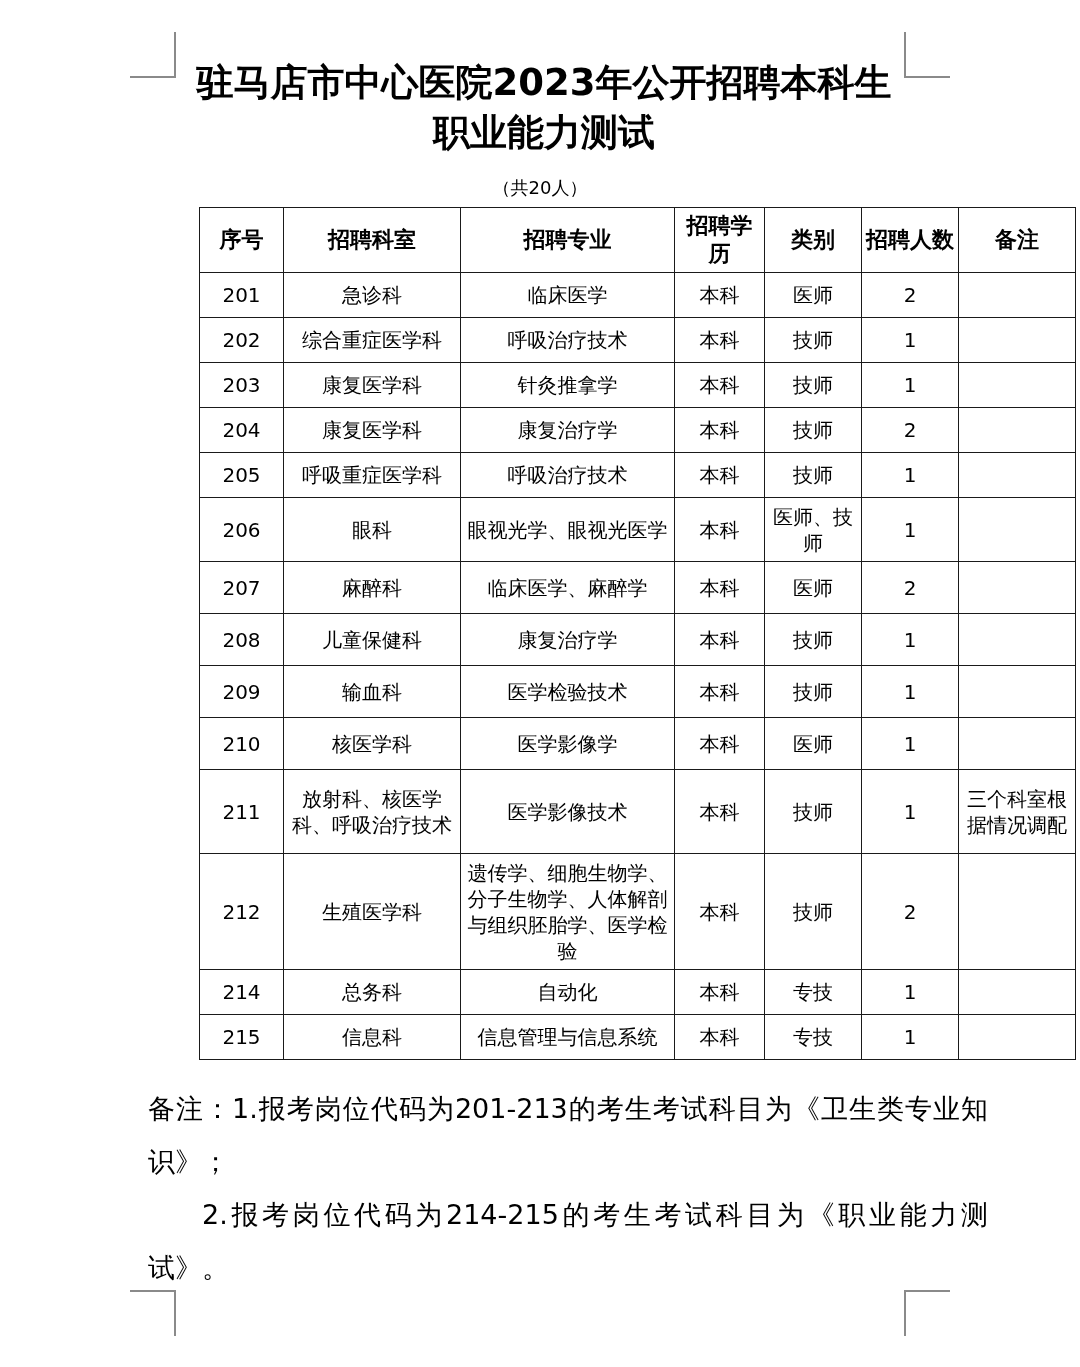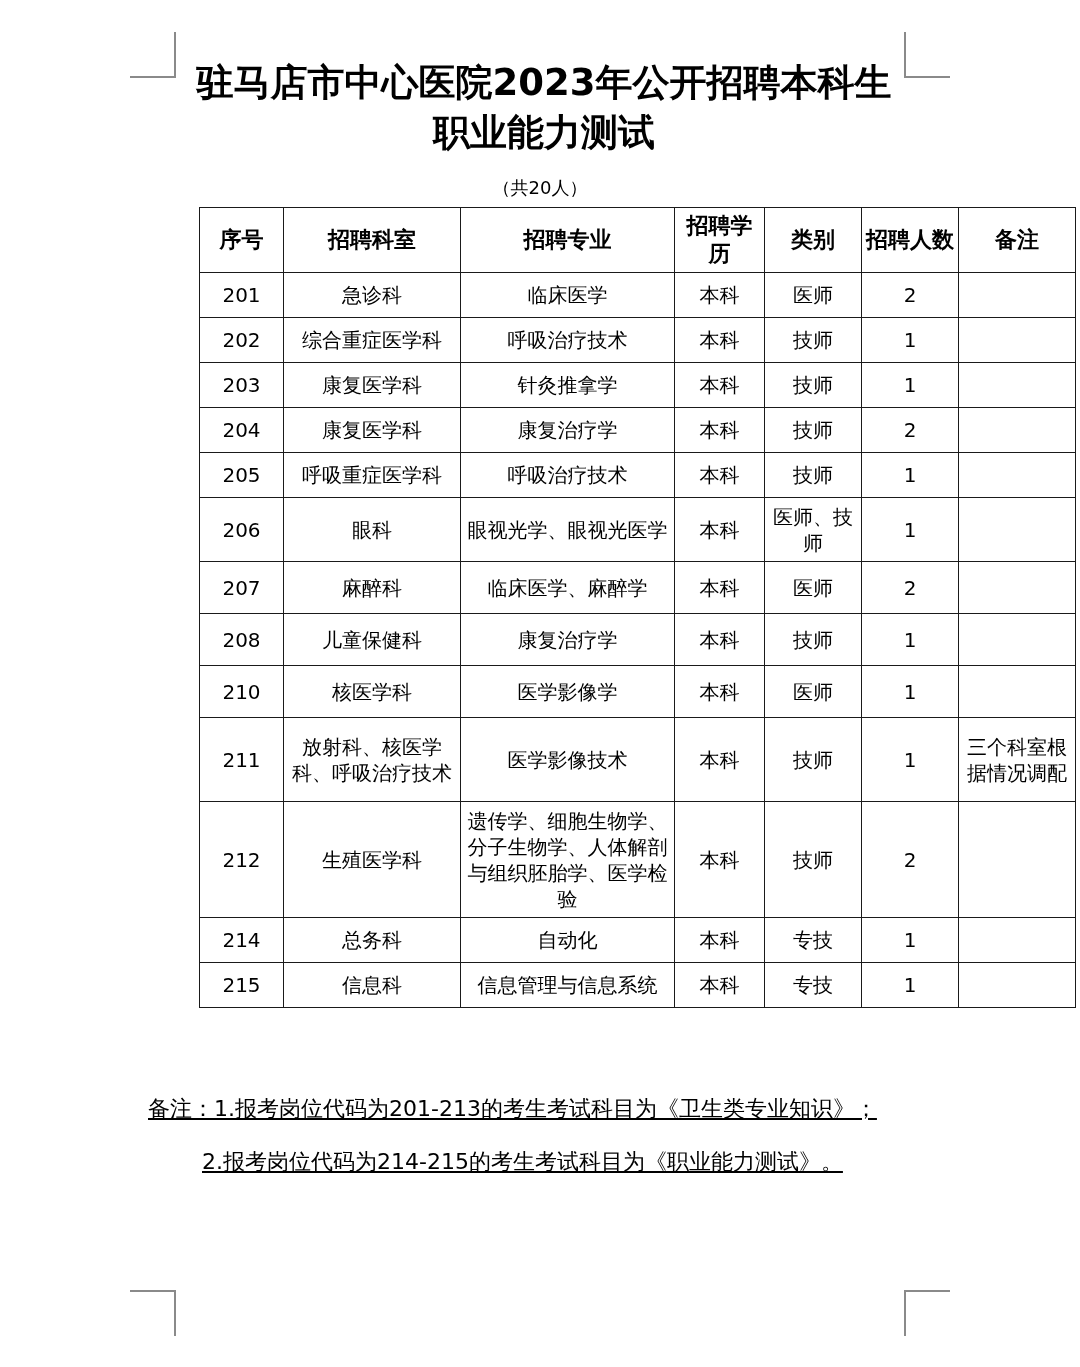--- a/index.html
+++ b/index.html
@@ -120,23 +120,22 @@
   .c-note   { width: 110px; }
 
   .cell-ml { line-height: 27px; }
 
   
   .notes {
     position: absolute;
     left: 148px;
     top: 1082px;
     width: 840px;
-    font-size: 22px;
+    font-size: 27px;
     line-height: 53px;
-    text-decoration: underline;
   }
   .note-p {
     margin: 0;
     text-align: justify;
     text-justify: inter-ideograph;
   }
   .note-indent { text-indent: 54px; }
 </style>
 </head>
 <body>
@@ -235,20 +234,29 @@
         <tr style="height:52px;">
           <td>208</td>
           <td>儿童保健科</td>
           <td>康复治疗学</td>
           <td>本科</td>
           <td>技师</td>
           <td>1</td>
           <td></td>
         </tr>
         <tr style="height:52px;">
+          <td>209</td>
+          <td>输血科</td>
+          <td>医学检验技术</td>
+          <td>本科</td>
+          <td>技师</td>
+          <td>1</td>
+          <td></td>
+        </tr>
+        <tr style="height:52px;">
           <td>210</td>
           <td>核医学科</td>
           <td>医学影像学</td>
           <td>本科</td>
           <td>医师</td>
           <td>1</td>
           <td></td>
         </tr>
         <tr style="height:84px;">
           <td>211</td>

